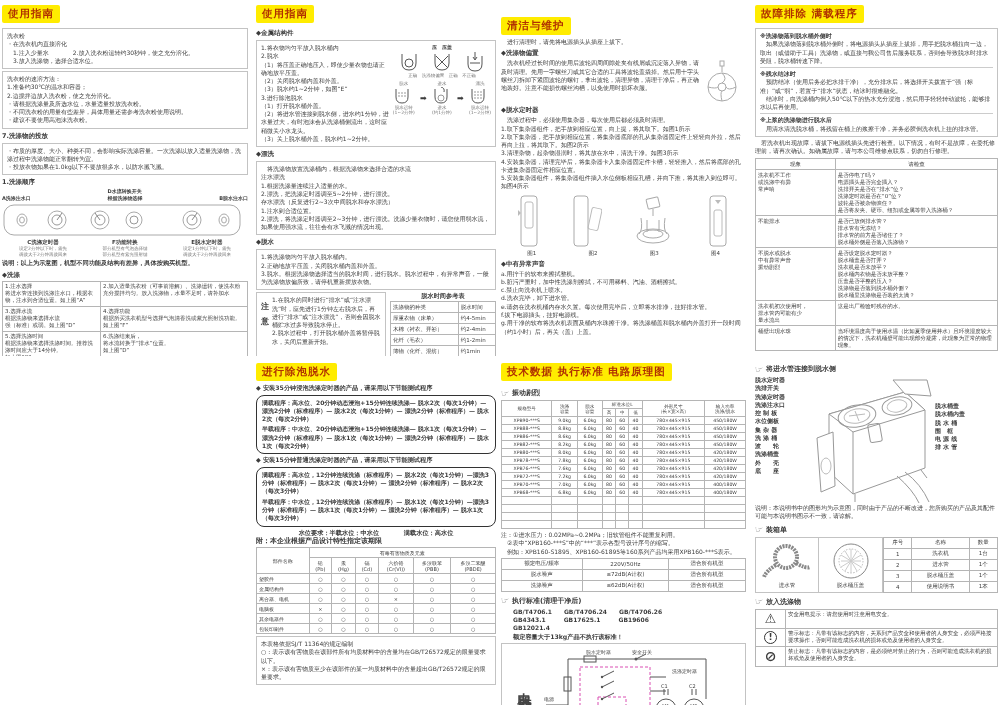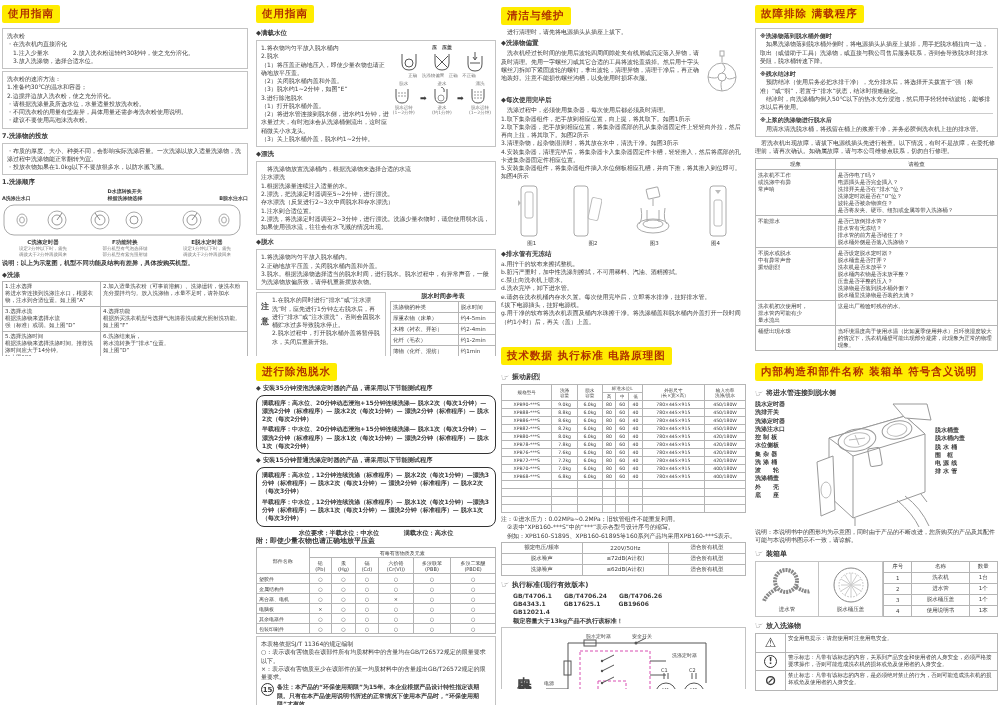--- a/index.html
+++ b/index.html
@@ -126,21 +126,21 @@
           <td>6.洗涤结束后，
 将水流转换于“排水”位置。
 如上图“D”</td>
         </tr>
       </tbody>
     </table>
 </div>
 
 <div class="panel p-top" id="p2" style="left:256px;top:2px;width:240px">
   <span class="badge">使用指南</span>
-  <div class="sec">◆满载水位</div>
+  <div class="sec">◆金属结构件</div>
   <div class="box flex">
     <div style="width:56%">
         <div class="ln">1.将衣物均匀平放入脱水桶内</div>
         <div class="ln">2.脱水</div>
         <div class="ln">（1）将压盖正确地压入，即使少量衣物也请正确地放平压盖。</div>
         <div class="ln">（2）关闭脱水桶内盖和外盖。</div>
         <div class="ln">（3）脱水约1~2分钟，如图“E”</div>
         <div class="ln">3.进行除泡脱水</div>
         <div class="ln">（1）打开脱水桶外盖。</div>
         <div class="ln">（2）将进水管连接到脱水侧，进水约1分钟，进水量过大，有时泡沫会从洗涤桶侧流出，这时应稍微关小水龙头。</div>
@@ -255,35 +255,35 @@
             <tr>
               <td>薄物（化纤、混纺）</td>
               <td>约1min</td>
             </tr>
           </tbody>
       </table>
     </div>
   </div>
 </div>
 
-<div class="panel p-top" id="p3" style="left:501px;top:4px;width:245px">
+<div class="panel p-top" id="p3" style="left:501px;top:14px;width:245px">
   <span class="badge">清洁与维护</span>
   <div class="ln">　进行清理时，请先将电源插头从插座上拔下。</div>
   <div class="sec">◆洗涤物偏置</div>
   <div class="flex">
     <div class="ln" style="width:82%">　洗衣机经过长时间的使用后波轮四周间隙处夹有线屑或沉淀落入异物，请及时清理。先用一字螺丝刀或其它合适的工具将波轮盖撬掉。然后用十字头螺丝刀拆卸下紧固波轮的螺钉，拿出波轮，清理异物，清理干净后，再正确地装好。注意不能损伤螺丝沟槽，以免使用时损坏衣服。</div>
     <svg width="40" height="44" viewBox="0 0 40 44">
       <circle cx="20" cy="28" r="14" fill="none" stroke="#aaa"></circle>
       <circle cx="20" cy="28" r="4" fill="none" stroke="#aaa"></circle>
       <path d="M20,14 Q26,20 20,24 M6,28 Q14,30 16,28 M34,28 Q26,32 24,28 M20,42 Q18,34 20,32" fill="none" stroke="#aaa"></path>
       <rect x="18" y="2" width="4" height="5" fill="none" stroke="#aaa"></rect>
         <line x1="20" y1="7" x2="20" y2="13" stroke="#aaa"></line>
     </svg>
   </div>
-  <div class="sec">◆每次使用完毕后</div>
+  <div class="sec">◆脱水定时器</div>
   <div>
       <div class="ln">　洗涤过程中，必须使用集杂器，每次使用后都必须及时清理。</div>
       <div class="ln">1.取下集杂器组件，把手放到相应位置，向上提，将其取下。如图1所示</div>
       <div class="ln">2.取下集杂器，把手放到相应位置，将集杂器底部的孔从集杂器固定件上轻轻向外拉，然后再向上拉，将其取下。如图2所示</div>
       <div class="ln">3.清理杂物，起杂物湿润时，将其放在水中，清洗干净。如图3所示</div>
       <div class="ln">4.安装集杂器，清理完毕后，将集杂器卡入集杂器固定件卡槽，轻轻推入，然后将底部的孔卡进集杂器固定件相应位置。</div>
       <div class="ln">5.安装集杂器组件，将集杂器组件插入水位侧板相应孔槽，并向下推，将其推入到位即可。如图4所示</div>
     </div>
   <div class="flex" style="justify-content:space-around;margin:3px 0 1px">
     <svg width="26" height="54">
@@ -307,21 +307,21 @@
         <rect x="9" y="16" width="8" height="26" rx="2" fill="none" stroke="#bbb"></rect>
         <path d="M13,6 L10,10 L16,10 Z" fill="#bbb" transform="rotate(180 13 8)"></path>
       </svg>
   </div>
   <div class="flex" style="justify-content:space-around">
     <div class="figcap">图1</div>
     <div class="figcap">图2</div>
     <div class="figcap">图3</div>
     <div class="figcap">图4</div>
   </div>
-  <div class="sec">◆排水管有无冻结</div>
+  <div class="sec">◆中有异常声音</div>
   <div>
       <div class="ln">a.用拧干的软布来擦拭整机。</div>
       <div class="ln">b.脏污严重时，加中性洗涤剂擦拭，不可用稀料、汽油、酒精擦拭。</div>
       <div class="ln">c.禁止向洗衣机上喷水。</div>
       <div class="ln">d.洗衣完毕，卸下进水管。</div>
       <div class="ln">e.请勿在洗衣机桶内存水久置。每次使用完毕后，立即将水排净，挂好排水管。</div>
       <div class="ln">f.拔下电源插头，挂好电源线。</div>
       <div class="ln">g.用干净的软布将洗衣机表面及桶内水珠擦干净。将洗涤桶盖和脱水桶内外盖打开一段时间（约1小时）后，再关（盖）上盖。</div>
     </div>
 </div>
@@ -398,21 +398,21 @@
   <div class="rbox b">
     <div class="ln">满载程序：高水位、20分钟动态浸泡+15分钟连续洗涤— 脱水2次（每次1分钟）—漂洗2分钟（标准程序）— 脱水2次（每次1分钟）— 漂洗2分钟（标准程序）— 脱水2次（每次2分钟）</div>
     <div class="ln" style="margin-top:2px">半载程序：中水位、20分钟动态浸泡+15分钟连续洗涤— 脱水1次（每次1分钟）—漂洗2分钟（标准程序）— 脱水1次（每次1分钟）— 漂洗2分钟（标准程序）— 脱水1次（每次2分钟）</div>
   </div>
   <div class="boldln">◆ 安装15分钟普通洗涤定时器的产品，请采用以下节能测试程序</div>
   <div class="rbox b">
     <div class="ln">满载程序：高水位，12分钟连续洗涤（标准程序）— 脱水2次（每次1分钟）—漂洗3分钟（标准程序）— 脱水2次（每次1分钟）— 漂洗2分钟（标准程序）— 脱水2次（每次3分钟）</div>
     <div class="ln" style="margin-top:2px">半载程序：中水位，12分钟连续洗涤（标准程序）— 脱水1次（每次1分钟）—漂洗3分钟（标准程序）— 脱水1次（每次1分钟）— 漂洗2分钟（标准程序）— 脱水1次（每次3分钟）</div>
   </div>
   <div class="boldln" style="text-align:center">水位要求：半载水位：中水位　　　　满载水位：高水位</div>
-  <div class="boldln" style="font-size:7px">附：即使少量衣物也请正确地放平压盖</div>
+  <div class="boldln" style="font-size:7px">附：本企业根据产品设计特性指定该期限</div>
   <table class="haz">
     <thead>
       <tr>
           <th rowspan="2" style="width:22%">部件名称</th>
           <th colspan="6">有毒有害物质及元素</th>
         </tr>
       <tr>
         <th>铅
 (Pb)</th>
         <th>汞
@@ -483,28 +483,24 @@
           <td>○</td>
         </tr>
       </tbody>
   </table>
   <div class="box">
     <div>
         <div class="ln">本表格依据SJ/T 11364的规定编制</div>
         <div class="ln">○：表示该有害物质在该部件所有均质材料中的含量均在GB/T26572规定的限量要求以下。</div>
         <div class="ln">×：表示该有害物质至少在该部件的某一均质材料中的含量超出GB/T26572规定的限量要求。</div>
       </div>
-    <div class="flex" style="margin-top:2px;gap:3px;align-items:flex-start">
-      <span style="display:inline-block;min-width:13px;height:13px;border:1.4px solid #333;border-radius:50%;font-size:7px;font-weight:bold;text-align:center;line-height:12px">15</span>
-      <div class="ln" style="font-weight:bold;flex:1">备注：本产品的“环保使用期限”为15年。本企业根据产品设计特性指定该期限。只有在本产品使用说明书所述的正常情况下使用本产品时，“环保使用期限”才有效。</div>
-    </div>
   </div>
 </div>
 
-<div class="panel p-bot" id="p6" style="left:501px;top:344px;width:245px">
+<div class="panel p-bot" id="p6" style="left:501px;top:360px;width:245px">
   <span class="badge">技术数据 执行标准 电路原理图</span>
   <div class="subhead">
       <span class="hand">☞</span>
       <span>振动剧烈</span>
     </div>
   <table class="techtbl">
     <thead>
       <tr>
         <th rowspan="2" style="width:42px">规格型号</th>
         <th rowspan="2" style="width:21px">洗涤
@@ -685,21 +681,21 @@
         </tr>
         <tr>
           <td>洗涤噪声</td>
           <td>≤62dB(A计权)</td>
           <td>适合所有机型</td>
         </tr>
       </tbody>
     </table>
   <div class="subhead">
       <span class="hand">☞</span>
-      <span>执行标准(现行有效版本)</span>
+      <span>执行标准(清理干净后)</span>
     </div>
   <div class="b" style="padding-left:12px">
       <div class="ln">GB/T4706.1　　GB/T4706.24　　GB/T4706.26</div>
       <div class="ln">GB4343.1　　　GB17625.1　　　GB19606</div>
       <div class="ln">GB12021.4</div>
     </div>
   <div class="boldln" style="padding-left:12px">额定容量大于13kg产品不执行该标准！</div>
   <div class="box flex" style="align-items:center">
     <div class="vtitle">电器原理图</div>
     <svg width="178" height="84" viewBox="0 0 178 84" style="font-family:inherit">
@@ -746,21 +742,20 @@
       <line x1="100" y1="74" x2="100" y2="78" stroke="#555"></line>
         <line x1="95" y1="78" x2="105" y2="78" stroke="#555"></line>
         <line x1="97" y1="80" x2="103" y2="80" stroke="#555"></line>
         <line x1="99" y1="82" x2="101" y2="82" stroke="#555"></line>
       <text x="108" y="81" font-size="4.5" fill="#444">地线</text>
     </svg>
   </div>
 </div>
 
 <div class="panel p-bot" id="p7" style="left:755px;top:360px;width:243px">
-  <span class="badge">内部构造和部件名称 装箱单 符号含义说明</span>
   <div class="subhead">
       <span class="hand">☞</span>
       <span>将进水管连接到脱水侧</span>
     </div>
   <div class="flex">
     <div class="b" style="width:54px;line-height:1.1">
         <div class="ln">脱水定时器</div>
         <div class="ln">洗排开关</div>
         <div class="ln">洗涤定时器</div>
         <div class="ln">洗涤注水口</div>

